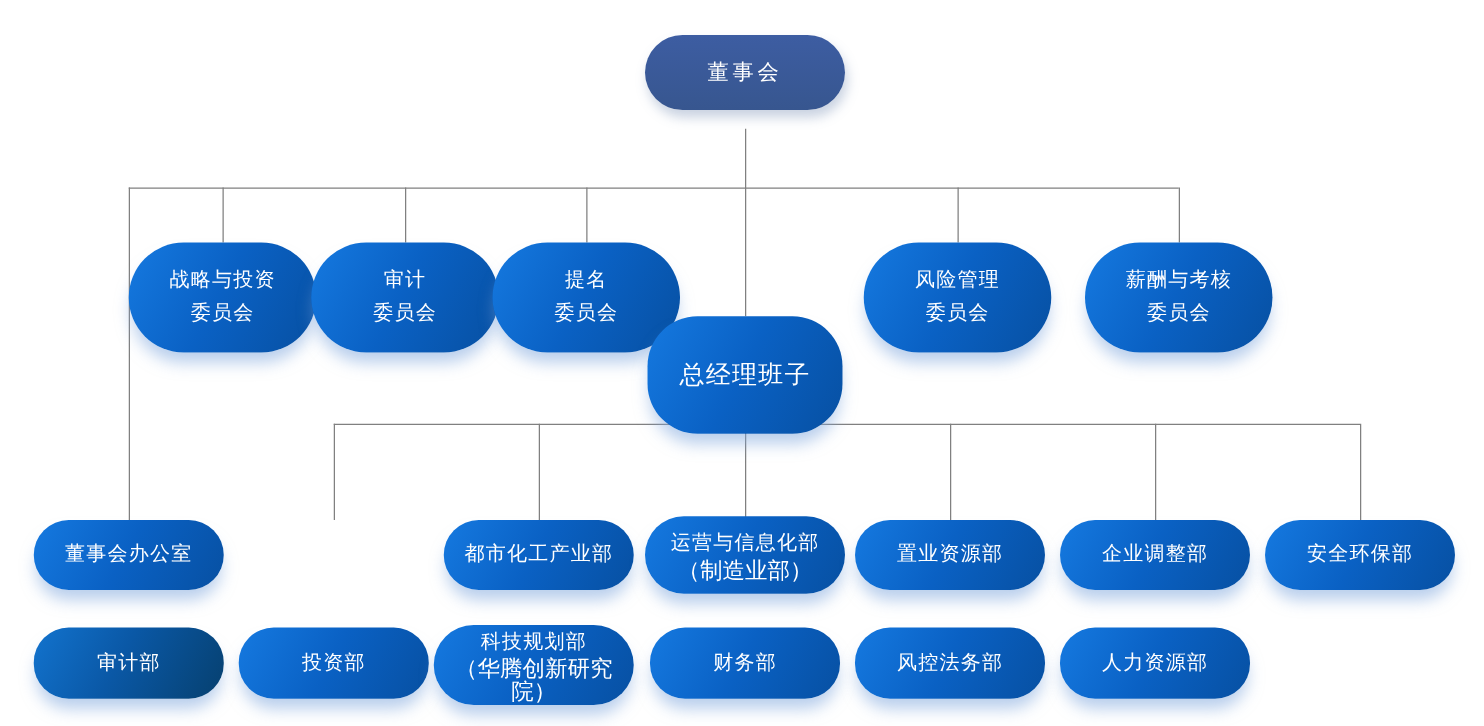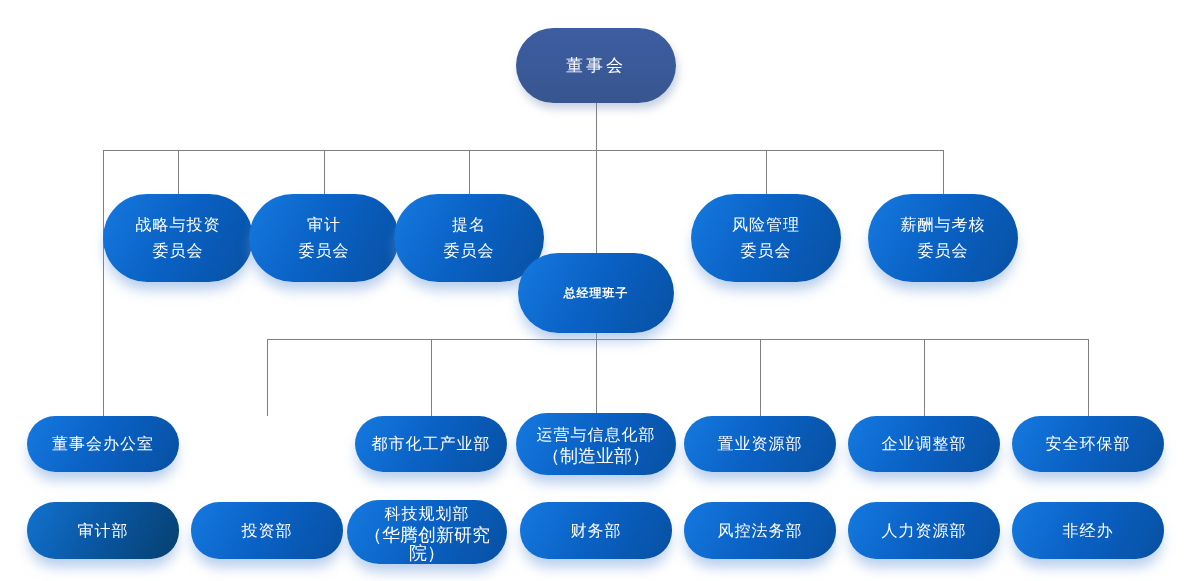--- a/index.html
+++ b/index.html
@@ -33,35 +33,35 @@
     position:absolute;z-index:1;
     display:flex;flex-direction:column;align-items:center;justify-content:center;
     color:#ffffff;text-align:center;
     font-size:16px;letter-spacing:1px;line-height:26px;
   }
   .cap{
     background:linear-gradient(118deg,#1579e0 0%,#0a61c4 48%,#0750a2 100%);
     box-shadow:0 10px 13px -2px rgba(125,165,220,0.55);
   }
   .board-node{
-    left:516px;top:28px;width:160px;height:75px;
+    left:516px;top:28px;width:160px;height:60px;
     background:linear-gradient(180deg,#3d5da2 0%,#37568f 100%);
     border-radius:38px;
     box-shadow:2px 6px 9px rgba(100,125,170,0.35);
     font-size:17px;letter-spacing:3px;
   }
   .committee{width:150px;height:88px;border-radius:44px;}
   .c0{left:103px;top:194px;}
   .c1{left:249px;top:194px;text-align:center;}
   .c2{left:394px;top:194px;}
   .c3{left:691px;top:194px;}
   .c4{left:868px;top:194px;}
   .gm{
-    left:518px;top:253px;width:156px;height:80px;border-radius:40px;
-    font-weight:bold;font-size:12px;
+    left:518px;top:253px;width:156px;height:94px;border-radius:40px;
+    font-weight:normal;font-size:20px;
   }
   .dept{width:152px;height:56px;border-radius:28px;line-height:22px;}
   .row1{top:416px;}
   .row2{top:502px;height:57px;}
   .d10{left:27px;}  .d11{left:191px;} .d12{left:355px;}
   .d13{left:516px;top:413px;width:160px;height:62px;border-radius:31px;}
   .d14{left:684px;} .d15{left:848px;align-items:center;} .d16{left:1012px;}
   .d20{left:27px;}  .d21{left:191px;text-align:right;}
   .d22{left:347px;top:500px;width:160px;height:64px;border-radius:32px;}
   .d23{left:520px;} .d24{left:684px;} .d25{left:848px;} .d26{left:1012px;}
@@ -154,17 +154,14 @@
   </div>
   <div class="node cap dept row2 d23">
     <span>财务部</span>
   </div>
   <div class="node cap dept row2 d24">
     <span>风控法务部</span>
   </div>
   <div class="node cap dept row2 d25">
     <span>人力资源部</span>
   </div>
-  <div class="node cap dept row2 d26">
-    <span>非经办</span>
-  </div>
 
 </div>
 
 </body></html>

